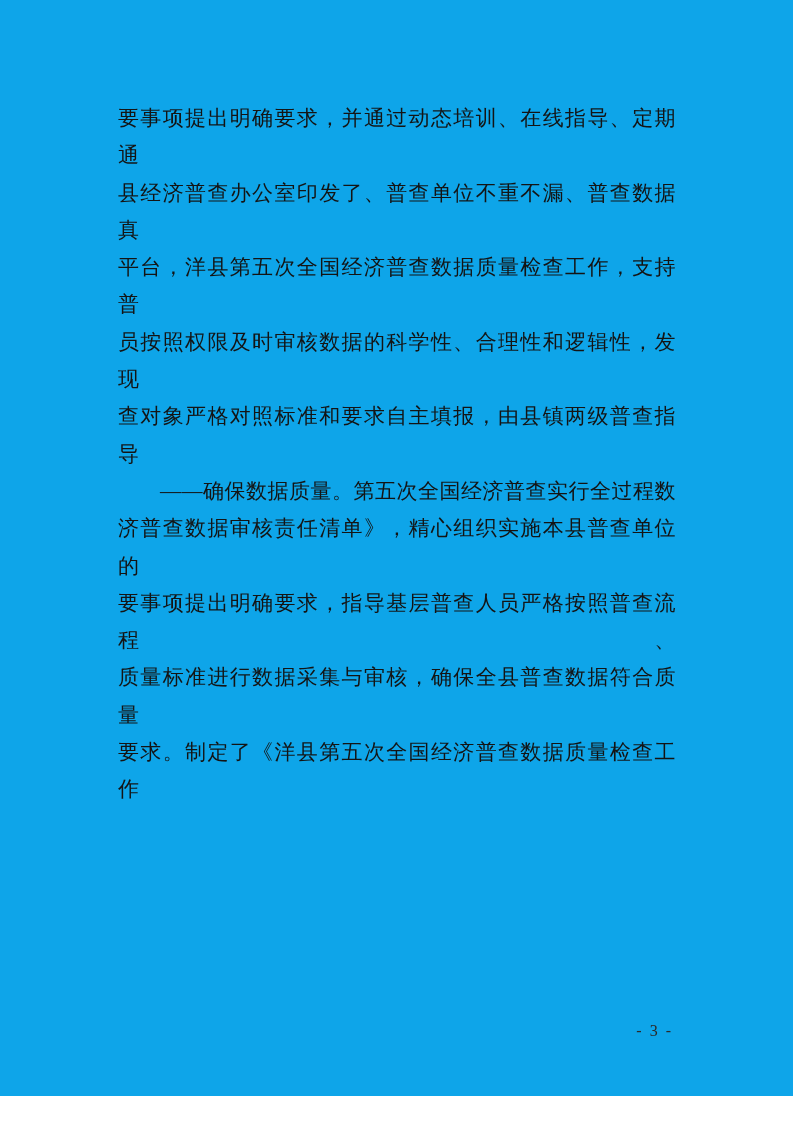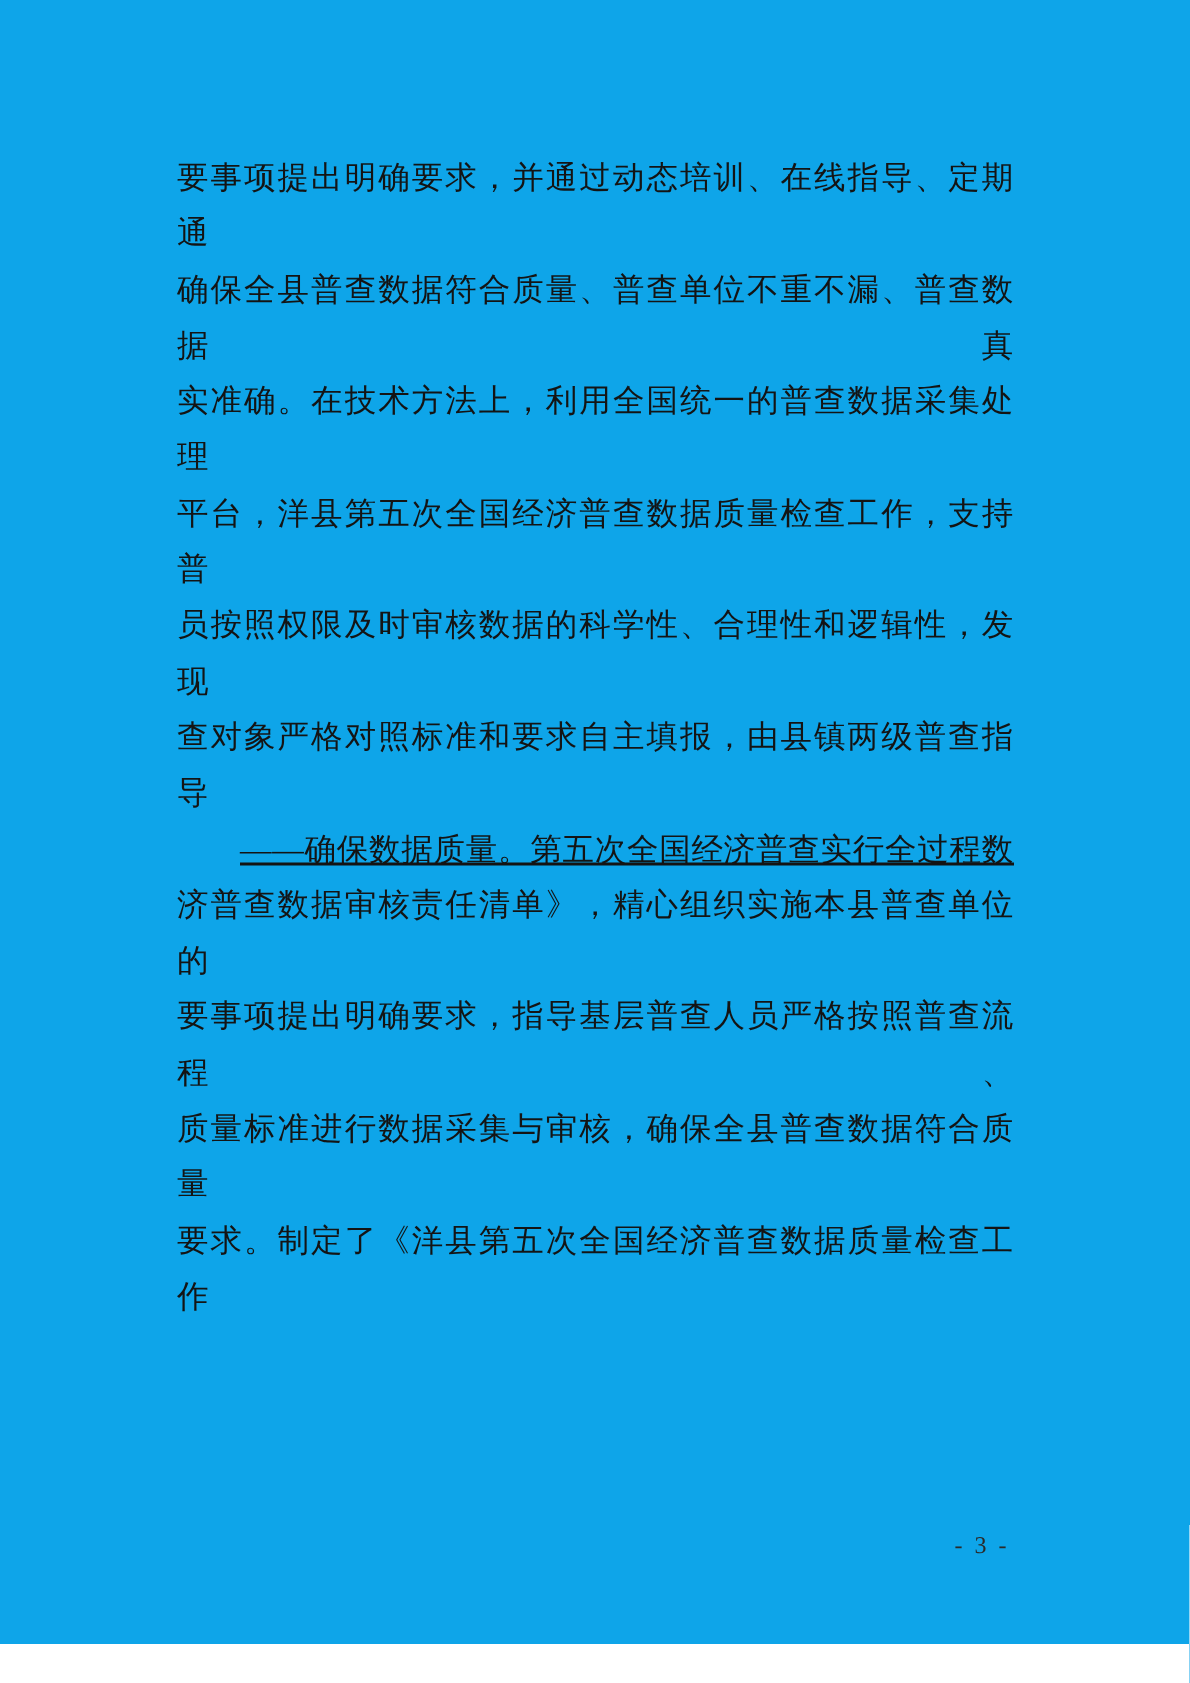--- a/index.html
+++ b/index.html
@@ -24,42 +24,40 @@
     letter-spacing: 0.5px;
     text-align: justify;
     text-align-last: justify;
     white-space: normal;
   }
   .line.last {
     text-align-last: left;
   }
   .line.ind {
     text-indent: 2em;
-    text-decoration: underline;
   }
   .page-number {
     position: absolute;
     top: 1022px;
     right: 120px;
     font-size: 16px;
     letter-spacing: 2px;
     color: #2a2a2a;
     font-family: "Liberation Serif", "DejaVu Serif", serif;
   }
 </style>
 </head>
 <body>
 
 <div class="page">
   <div class="content">
 
     <div>
       <div class="line">要事项提出明确要求，并通过动态培训、在线指导、定期通</div>
-      <div class="line">确保全县普查数据符合质量、普查单位不重不漏、普查数据真</div>
-      <div class="line">实准确。在技术方法上，利用全国统一的普查数据采集处理</div>
+      <div class="line">县经济普查办公室印发了、普查单位不重不漏、普查数据真</div>
       <div class="line">平台，洋县第五次全国经济普查数据质量检查工作，支持普</div>
       <div class="line">员按照权限及时审核数据的科学性、合理性和逻辑性，发现</div>
       <div class="line">查对象严格对照标准和要求自主填报，由县镇两级普查指导</div>
     </div>
 
     <div>
       <div class="line ind">——确保数据质量。第五次全国经济普查实行全过程数</div>
       <div class="line">济普查数据审核责任清单》，精心组织实施本县普查单位的</div>
       <div class="line">要事项提出明确要求，指导基层普查人员严格按照普查流程、</div>
       <div class="line">质量标准进行数据采集与审核，确保全县普查数据符合质量</div>

